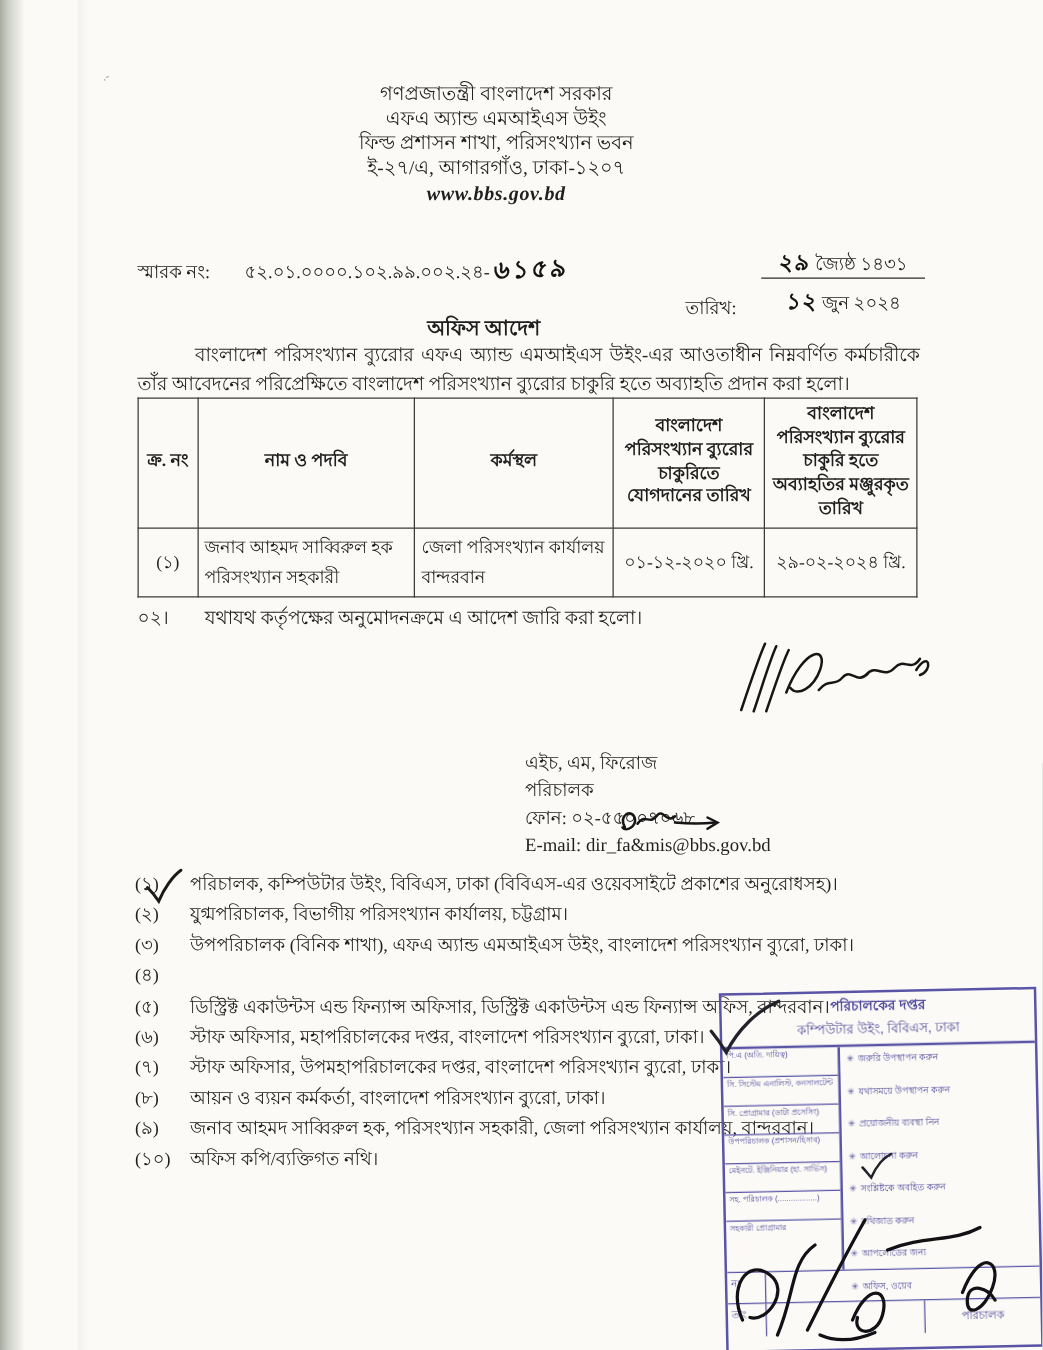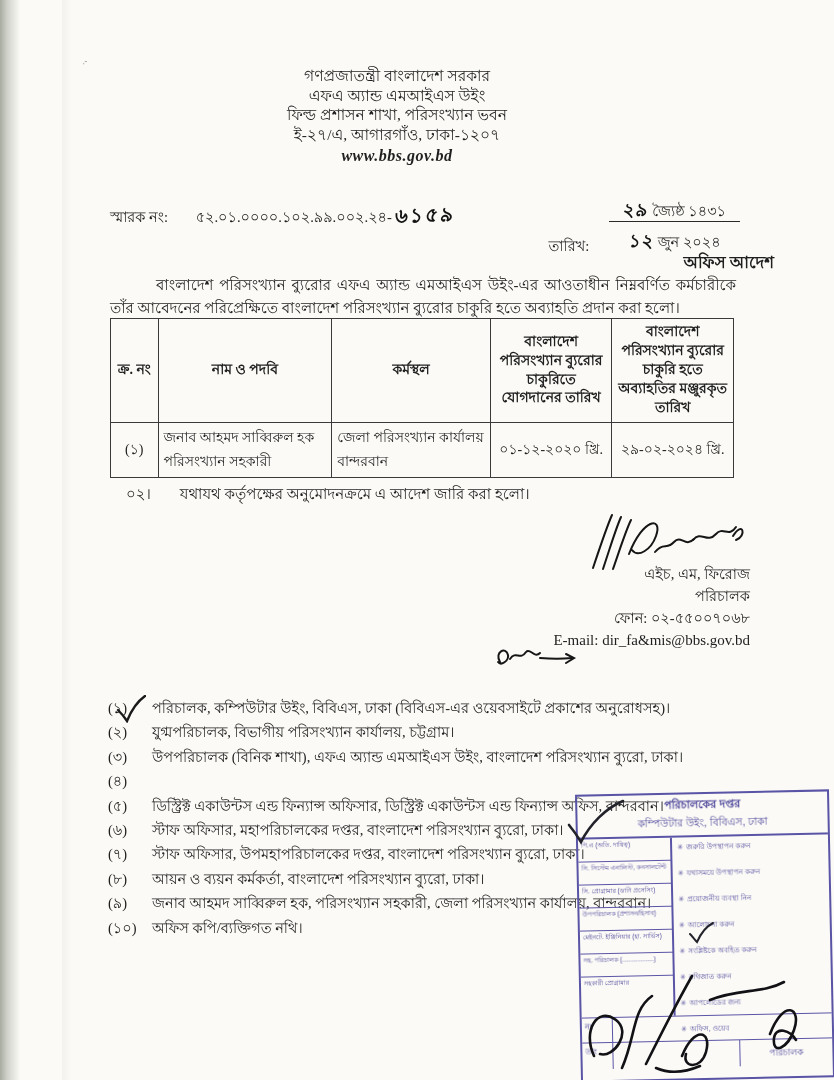--- a/index.html
+++ b/index.html
@@ -22,38 +22,38 @@
   .memo-row{position:absolute;left:110px;top:196px;width:630px;font-size:14.5px;}
   .memo-left{position:absolute;left:0;top:4px;}
   .hw{display:inline-block;font-size:20px;letter-spacing:2px;transform:skewX(-8deg) rotate(-2deg);font-weight:bold;color:#141414;}
   .hw-sm{display:inline-block;font-size:18px;letter-spacing:1px;transform:skewX(-8deg);font-weight:bold;color:#141414;}
   .date-wrap{position:absolute;right:0;top:0;display:flex;align-items:center;}
   .date-label{margin-right:20px;position:relative;top:20px;}
   .date-frac{display:inline-block;text-align:center;}
   .date-top{border-bottom:1.5px solid #2a2a2a;padding:0 14px 2px 14px;}
   .date-bot{padding-top:2px;}
   
-  .title{position:absolute;left:0;right:60px;top:250px;text-align:right;font-weight:bold;font-size:16.5px;}
+  .title{position:absolute;left:0;right:60px;top:250px;text-align:center;font-weight:bold;font-size:16.5px;}
   .body-par{position:absolute;left:110px;top:274px;width:626px;font-size:15px;line-height:1.5;text-align:justify;text-indent:46px;}
   
   table.doc-table{position:absolute;left:110px;top:318px;width:624px;border-collapse:collapse;font-size:14px;}
   .doc-table th,.doc-table td{border:1.3px solid #3a3a3a;padding:3px 5px;vertical-align:middle;}
   .doc-table th{font-weight:bold;text-align:center;line-height:1.35;}
   .doc-table .h-row{height:104px;}
   .doc-table .d-row{height:46px;}
   .col-sl{width:40px;text-align:center;}
   .col-name{width:182px;}
   .col-work{width:164px;}
   .col-join{width:116px;text-align:center;}
   .col-rel{width:116px;text-align:center;}
   
   .par2{position:absolute;left:110px;top:482px;font-size:15px;}
-  .par2 .num{display:inline-block;width:50px;margin-left:16px;}
-  
-  .sig-block{position:absolute;left:420px;top:563px;width:330px;text-align:right;font-size:14.5px;line-height:22px;}
+  .par2 .num{display:inline-block;width:50px;}
+  
+  .sig-block{position:absolute;left:420px;top:600px;width:330px;text-align:left;font-size:14.5px;line-height:22px;}
   .sig-scrawl{position:absolute;left:585px;top:512px;}
   .sig-scrawl2{position:absolute;left:492px;top:646px;}
   .email-line{font-size:15px;}
   
   .cc-head{position:absolute;left:108px;top:673px;font-size:14.5px;font-weight:bold;text-decoration:underline;}
   .cc-list{position:absolute;left:108px;top:699px;width:644px;font-size:14.5px;}
   .cc-item{display:flex;margin-bottom:6px;line-height:18.4px;}
   .cc-num{width:44px;flex:0 0 44px;}
   .cc-check{position:absolute;left:8px;top:-4px;}
   

